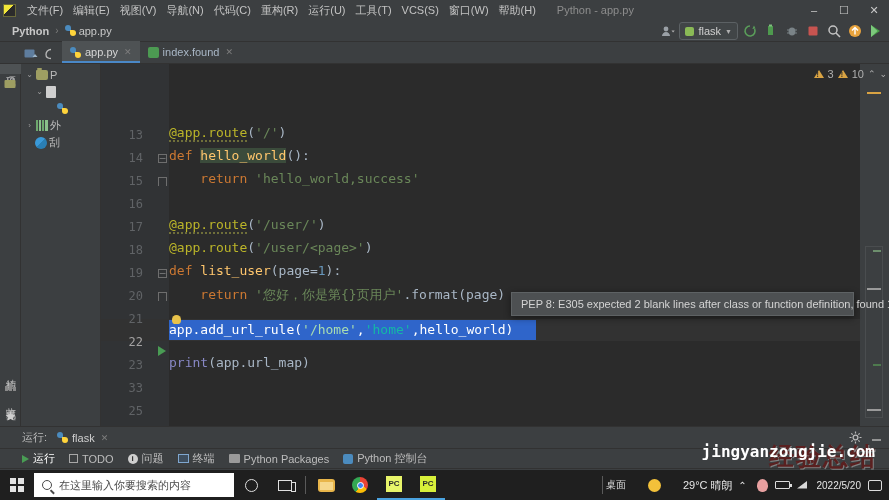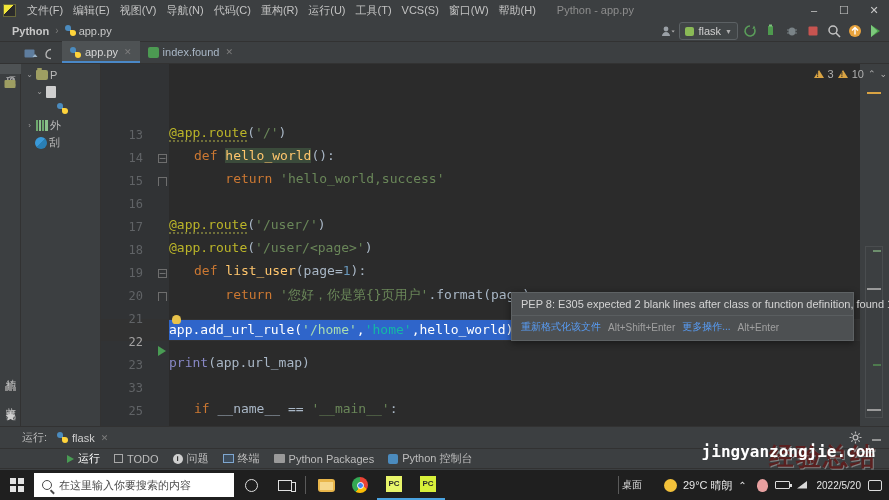--- a/index.html
+++ b/index.html
@@ -67,21 +67,21 @@
   .extico { width:12px; height:12px; border-radius:50%; background:linear-gradient(135deg,#3a9ad9 50%,#2a7fb5 50%); flex:none; }
 
   
   .editor { flex:1; background:#2b2b2b; position:relative; overflow:hidden; }
   .gutter { position:absolute; left:0; top:0; bottom:0; width:56px; background:#313335; }
   .fold-col { position:absolute; left:56px; top:0; bottom:0; width:12px; background:#313335; }
   .code-area { position:absolute; left:68px; right:29px; top:0; bottom:0; font-family:"DejaVu Sans Mono","Liberation Mono",monospace; font-size:13px; }
   .ln { position:absolute; width:42px; text-align:right; color:#606366; font-size:12px; font-family:"DejaVu Sans Mono",monospace; }
   .ln.cur { color:#a4a3a3; }
   .cline { position:absolute; left:0; right:0; height:22px; white-space:pre; color:#a9b7c6; }
-  .kw { color:#cc7832;margin-left:25px; }
+  .kw { color:#cc7832; }
   .dec { color:#bbb529;margin-top:48px; }
   .str { color:#6a8759; }
   .fn { color:#ffc66d; }
   .num { color:#6897bb; }
   .builtin { color:#8888c6; }
   .hl-sym { background:#3b4b3b; }
   .sel-line { position:absolute; left:0; height:20px; background:#2f65ca; }
   .squiggle { border-bottom:2px dotted #6f6f3a; }
   .bulb { position:absolute; width:9px; height:9px; border-radius:50% 50% 40% 40%; background:#e8c24a; }
   .runmark { position:absolute; width:0; height:0; border-left:8px solid #499c54; border-top:5px solid transparent; border-bottom:5px solid transparent; }
@@ -102,21 +102,21 @@
   .pa-key { font-size:10px; color:#a0a0a0; white-space:nowrap; }
 
   
   .runwin { height:22px; background:#3c3f41; border-top:1px solid #323232; display:flex; align-items:center; padding-left:22px; position:relative; }
   .runlabel { font-size:11px; color:#bbbbbb; margin-right:10px; }
   .run-tab { display:flex; align-items:center; gap:4px; font-size:11px; color:#cfcfcf; }
   .runwin-right { position:absolute; right:6px; display:flex; gap:8px; align-items:center; }
 
   .toolbtns { height:20px; background:#3c3f41; border-top:1px solid #323232; display:flex; align-items:center; gap:14px; padding-left:22px; font-size:11px; color:#bdbdbd; }
   .tbtn { display:flex; align-items:center; gap:4px; }
-  .tbtn.active { color:#ffffff;margin-left:45px; }
+  .tbtn.active { color:#ffffff; }
   .playico { width:0;height:0;border-left:7px solid #499c54;border-top:4px solid transparent;border-bottom:4px solid transparent; }
   .todoico { width:9px;height:9px;border:1px solid #a8a8a8; }
   .probico { width:10px;height:10px;border-radius:50%;background:#cfcfcf;color:#2b2b2b;font-size:8px;text-align:center;line-height:10px;font-weight:bold; }
   .termico { width:11px;height:9px;border:1px solid #7fa7d0;background:#3e4e5e; }
   .pkgico { width:11px;height:9px;background:#9a9a9a;border-radius:1px; }
   .consico { width:10px;height:10px;background:#4b8bbe;border-radius:2px; }
 
   
   .statusbar { height:18px; background:#3c3f41; border-top:1px solid #323232; display:flex; align-items:center; padding-left:4px; position:relative; font-size:11px; color:#bdbdbd; }
   .sb-left { display:flex; align-items:center; gap:5px; }
@@ -356,21 +356,20 @@
         <div class="cline" style="top:107px"><span>    </span><span class="kw">return </span><span class="str">'hello_world,success'</span></div>
         <div class="cline" style="top:130px"></div>
         <div class="cline" style="top:176px"><span class="dec">@app.route</span><span>(</span><span class="str">'/user/&lt;page&gt;'</span><span>)</span></div>
         <div class="cline" style="top:153px"><span class="dec squiggle">@app.route</span><span>(</span><span class="str">'/user/'</span><span>)</span></div>
         <div class="cline" style="top:199px"><span class="kw">def </span><span class="fn">list_user</span><span>(page=</span><span class="num">1</span><span>):</span></div>
         <div class="cline" style="top:222px"><span>    </span><span class="kw">return </span><span class="str">'您好，你是第{}页用户'</span><span>.format(page)</span></div>
         <div class="cline" style="top:245px"></div>
         <div class="cline" style="top:258px;color:#ffffff">app.add_url_rule(<span style="color:#a9ddb0">'/home'</span>,<span style="color:#14b8a6">'home'</span>,hello_world)</div>
         <div class="cline" style="top:291px"><span class="builtin">print</span><span>(app.url_map)</span></div>
         <div class="cline" style="top:314px"></div>
-        <div class="cline" style="top:337px"><span class="kw">if </span><span>__name__ == </span><span class="str">'__main__'</span><span>:</span></div>
         <div class="cline" style="top:360px"><span>    app.run()</span></div>
       </div>
 
       <div class="warnbar">
         <div class="insp-header">
           <span class="wtri"></span>
           <span>3</span>
           <span class="wtri"></span>
           <span>10</span>
           <span style="font-size:9px">⌃</span>
@@ -382,26 +381,20 @@
         <div class="marker" style="top:300px;background:#4e7a4e;width:8px"></div>
         <div class="marker" style="top:345px;background:#9a9a9a"></div>
         <div style="position:absolute;left:5px;top:182px;width:18px;height:172px;border:1px solid #4a4d4f"></div>
       </div>
 
       <div class="popup" style="left:410px;top:228px;width:343px">
         <div class="popup-top">
           <span class="popup-msg">PEP 8: E305 expected 2 blank lines after class or function definition, found 1</span>
 
         </div>
-        <div class="popup-bot">
-          <span class="pa-link">重新格式化该文件</span>
-          <span class="pa-key">Alt+Shift+Enter</span>
-          <span class="pa-link">更多操作...</span>
-          <span class="pa-key">Alt+Enter</span>
-        </div>
       </div>
     </div>
   </div>
 
   <div class="runwin">
     <span class="runlabel">运行:</span>
     <span class="run-tab">
       <span class="pyfile-icon"></span>
       <span>flask</span>
       <span class="tab-x">✕</span>
@@ -500,21 +493,21 @@
       </div>
     <div class="tb-ico tb-active">
         <span class="pc-ico run">PC</span>
       </div>
 
     <div class="tray">
       <span class="divider"></span>
       <span class="desk-txt">桌面</span>
       <span style="width:22px"></span>
       <span class="sun"></span>
-      <span class="tray-txt" style="margin-left:6px">29°C</span>
+      <span class="tray-txt" style="margin-left:22px">29°C</span>
       <span class="tray-txt" style="margin-left:3px">晴朗</span>
       <span class="tray-ico">⌃</span>
       <span class="tray-ico">
           <span class="qq"></span>
         </span>
       <span class="tray-ico">
           <span class="batt"></span>
         </span>
       <span class="tray-ico">
         <svg width="13" height="11" viewBox="0 0 13 11">

